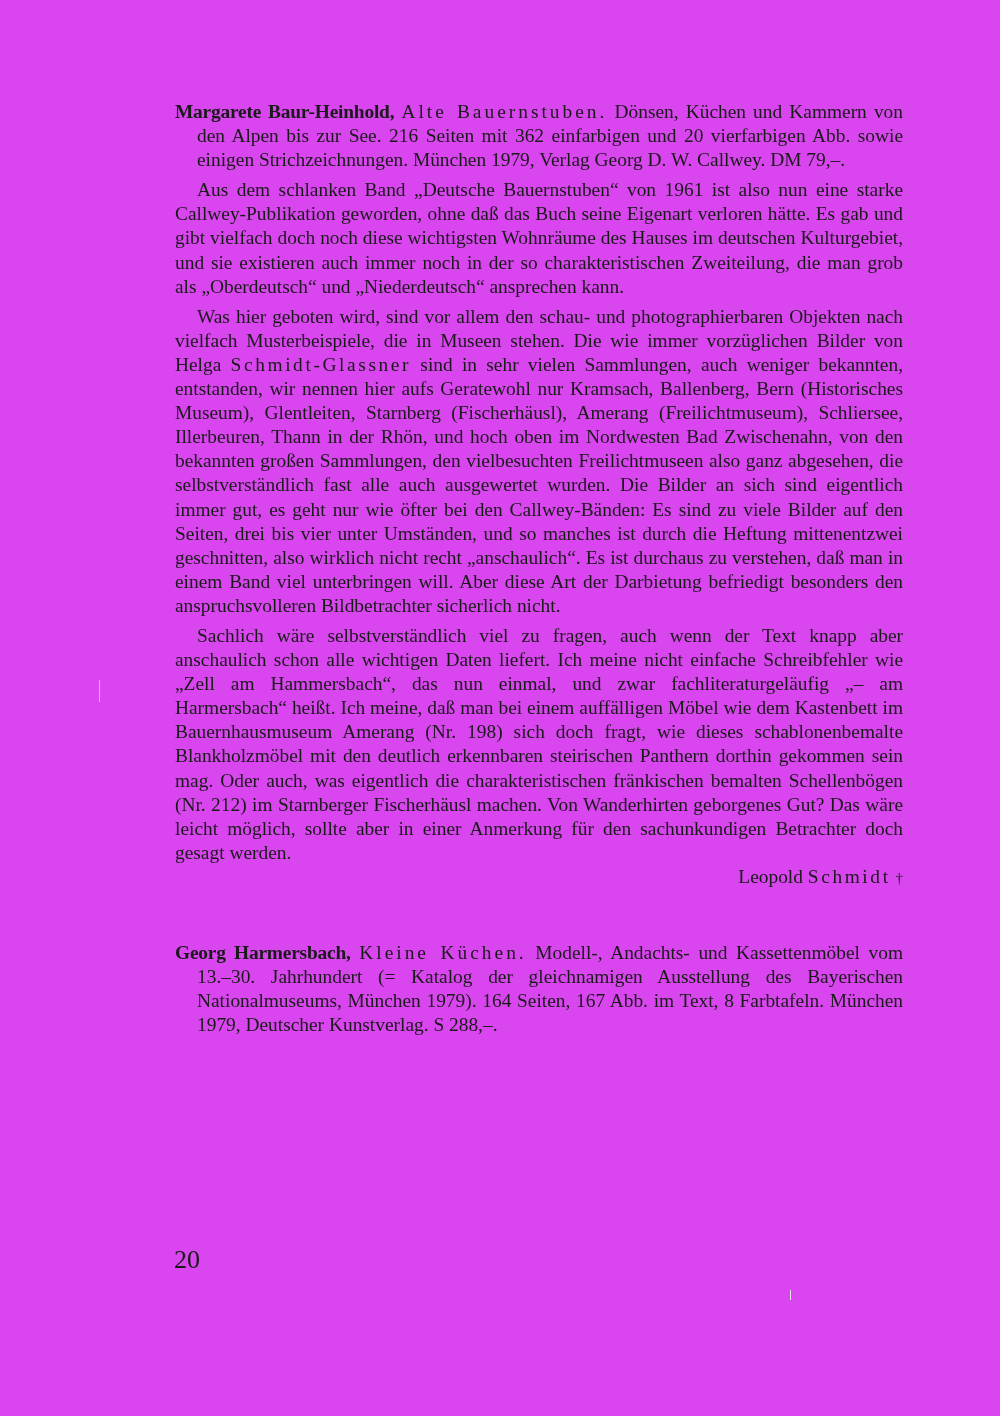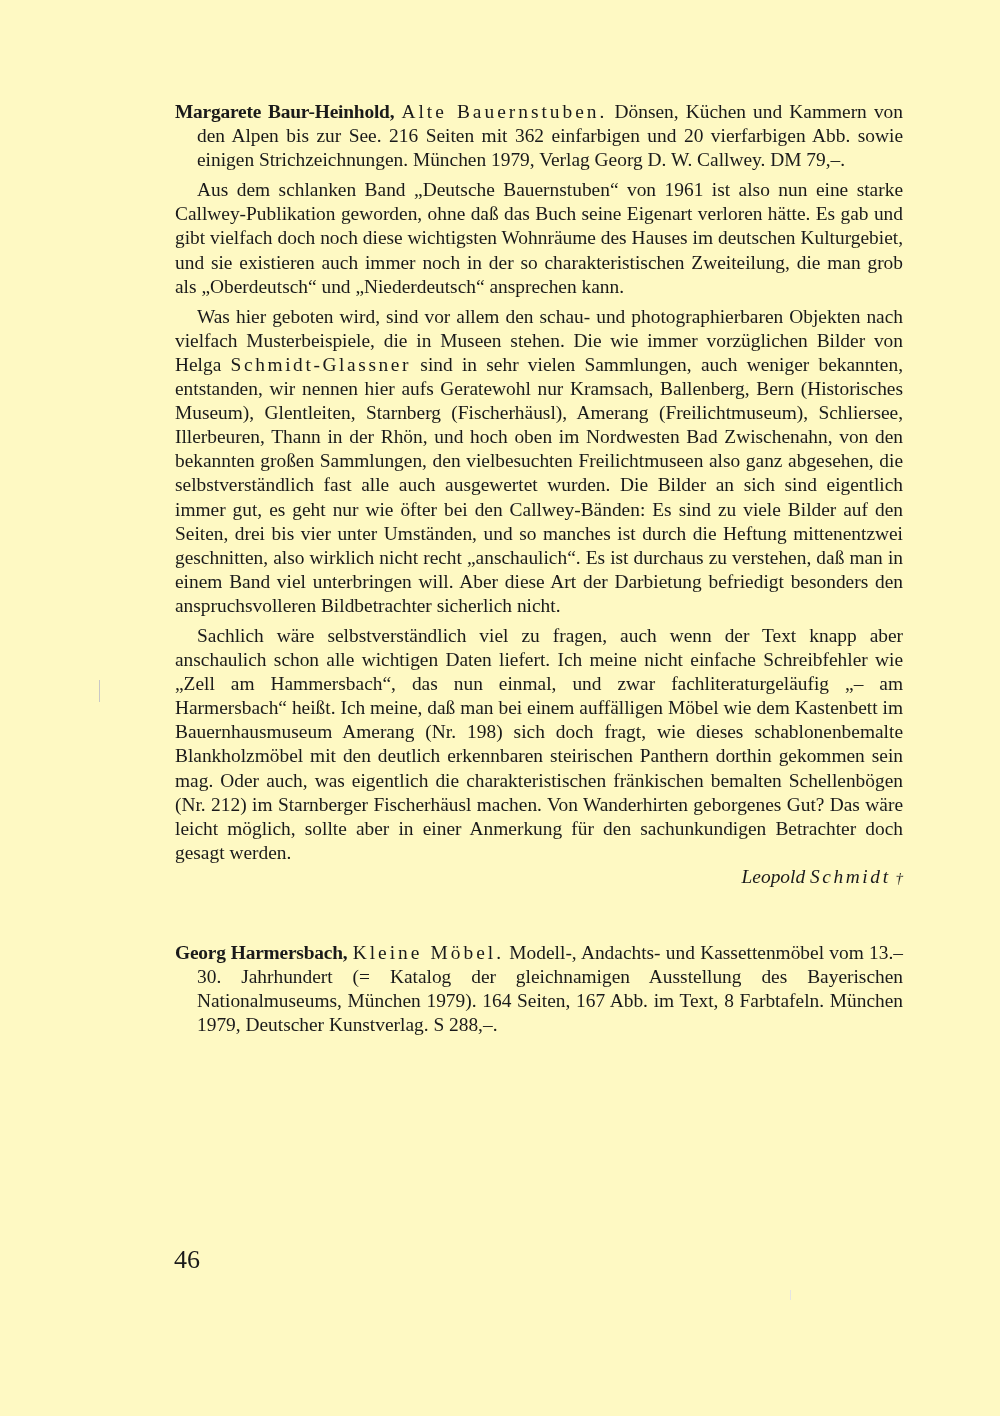--- a/index.html
+++ b/index.html
@@ -1,32 +1,32 @@
 <!DOCTYPE html>
 <html><head>
   <meta charset="utf-8">
   <style>
     html, body { margin: 0; padding: 0; background: #ffffff; }
     body { width: 1000px; height: 1416px; position: relative; overflow: hidden; }
     .page {
       position: absolute; left: 0; top: 0; width: 1000px; height: 1416px;
-      background: #fef9c3;
+      background: #d946ef;
       font-family: "Liberation Serif", "DejaVu Serif", serif;
       color: #1a1a1a;
     }
     .column {
       position: absolute; left: 175px; top: 100px; width: 728px;
       font-size: 19.4px; line-height: 24.1px;
     }
     .entry p { margin: 0; text-align: justify; }
     .hang { padding-left: 22px; text-indent: -22px; }
     .indent { text-indent: 22px; margin-top: 6px !important; }
     .author { font-weight: bold; letter-spacing: -0.2px; }
     .spaced { letter-spacing: 3px; }
-    .signature { text-align: right !important; margin-top: 0 !important; font-style: italic; }
+    .signature { text-align: right !important; margin-top: 0 !important; }
     .entry2 { margin-top: 51px; }
     .pagenum {
       position: absolute; left: 174px; top: 1245px;
       font-family: "Liberation Serif", "DejaVu Serif", serif;
       font-size: 26px; color: #1a1a1a;
     }
     .margin-mark {
       position: absolute; left: 99px; top: 680px; width: 1px; height: 22px;
       background: #c8c8c8;
     }
@@ -49,22 +49,22 @@
 
       <p class="indent"><span>Was hier geboten wird, sind vor allem den schau- und photographierbaren Objekten nach vielfach Musterbeispiele, die in Museen stehen. Die wie immer vorzüglichen Bilder von Helga </span><span class="spaced" style="letter-spacing:2.6px">Schmidt-Glassner</span><span> sind in sehr vielen Sammlungen, auch weniger bekannten, entstanden, wir nennen hier aufs Geratewohl nur Kramsach, Ballenberg, Bern (Historisches Museum), Glentleiten, Starnberg (Fischerhäusl), Amerang (Freilichtmuseum), Schliersee, Illerbeuren, Thann in der Rhön, und hoch oben im Nordwesten Bad Zwischenahn, von den bekannten großen Sammlungen, den vielbesuchten Freilichtmuseen also ganz abgesehen, die selbstverständlich fast alle auch ausgewertet wurden. Die Bilder an sich sind eigentlich immer gut, es geht nur wie öfter bei den Callwey-Bänden: Es sind zu viele Bilder auf den Seiten, drei bis vier unter Umständen, und so manches ist durch die Heftung mittenentzwei geschnitten, also wirklich nicht recht „anschaulich“. Es ist durchaus zu verstehen, daß man in einem Band viel unterbringen will. Aber diese Art der Darbietung befriedigt besonders den anspruchsvolleren Bildbetrachter sicherlich nicht.</span></p>
 
       <p class="indent">Sachlich wäre selbstverständlich viel zu fragen, auch wenn der Text knapp aber anschaulich schon alle wichtigen Daten liefert. Ich meine nicht einfache Schreibfehler wie „Zell am Hammersbach“, das nun einmal, und zwar fachliteraturgeläufig „– am Harmersbach“ heißt. Ich meine, daß man bei einem auffälligen Möbel wie dem Kastenbett im Bauernhausmuseum Amerang (Nr. 198) sich doch fragt, wie dieses schablonenbemalte Blankholzmöbel mit den deutlich erkennbaren steirischen Panthern dorthin gekommen sein mag. Oder auch, was eigentlich die charakteristischen fränkischen bemalten Schellenbögen (Nr. 212) im Starnberger Fischerhäusl machen. Von Wanderhirten geborgenes Gut? Das wäre leicht möglich, sollte aber in einer Anmerkung für den sachunkundigen Betrachter doch gesagt werden.</p>
 
 
       <p class="signature"><span>Leopold</span> <span class="spaced" style="letter-spacing:2.6px">Schmidt</span> <span style="font-size:15px">†</span></p>
     </div>
 
     <div class="entry entry2">
-      <p class="hang"><span class="author">Georg Harmersbach,</span> <span class="spaced">Kleine Möbel.</span><span> Modell-, Andachts- und Kassettenmöbel vom 13.–30. Jahrhundert (= Katalog der gleichnamigen Ausstellung des Bayerischen Nationalmuseums, München 1979). 164 Seiten, 167 Abb. im Text, 8 Farbtafeln. München 1979, Deutscher Kunstverlag. S 288,–.</span></p>
+      <p class="hang"><span class="author">Georg Harmersbach,</span> <span class="spaced">Kleine Küchen.</span><span> Modell-, Andachts- und Kassettenmöbel vom 13.–30. Jahrhundert (= Katalog der gleichnamigen Ausstellung des Bayerischen Nationalmuseums, München 1979). 164 Seiten, 167 Abb. im Text, 8 Farbtafeln. München 1979, Deutscher Kunstverlag. S 288,–.</span></p>
     </div>
 
   </div>
 
-  <div class="pagenum">46</div>
+  <div class="pagenum">20</div>
 
   <div class="margin-mark"></div>
   <div class="margin-mark2"></div>
 </div>
 
 </body></html>

